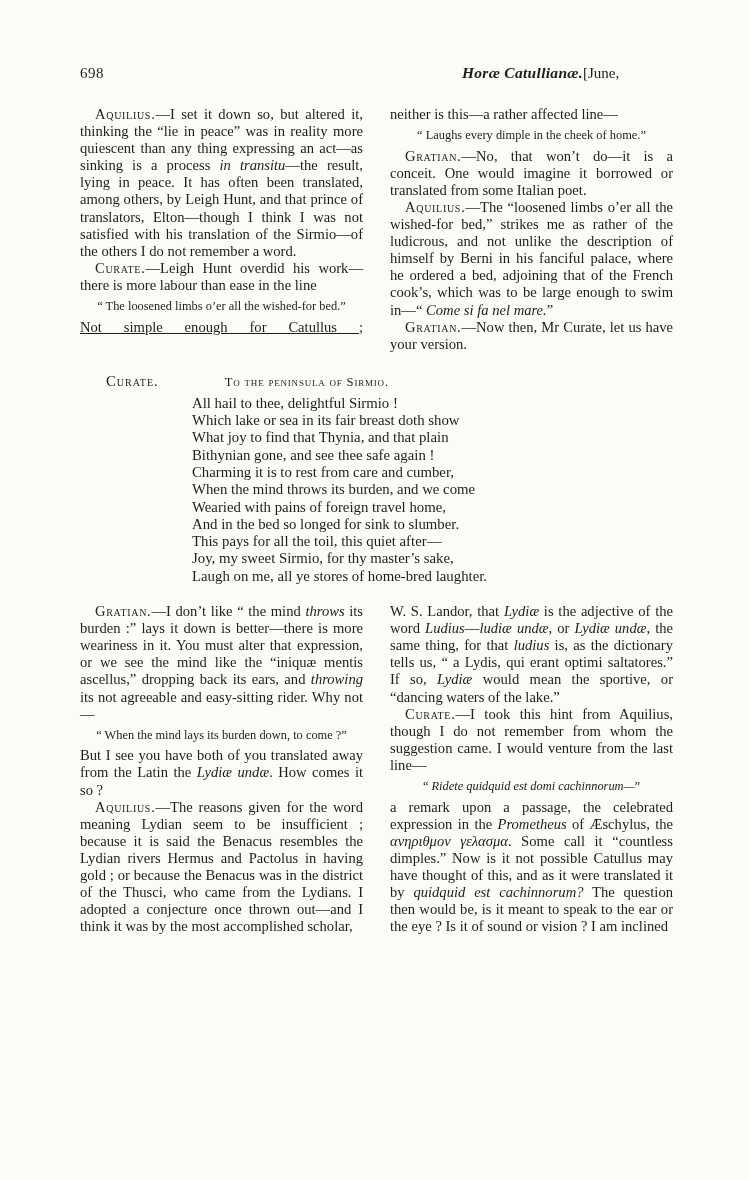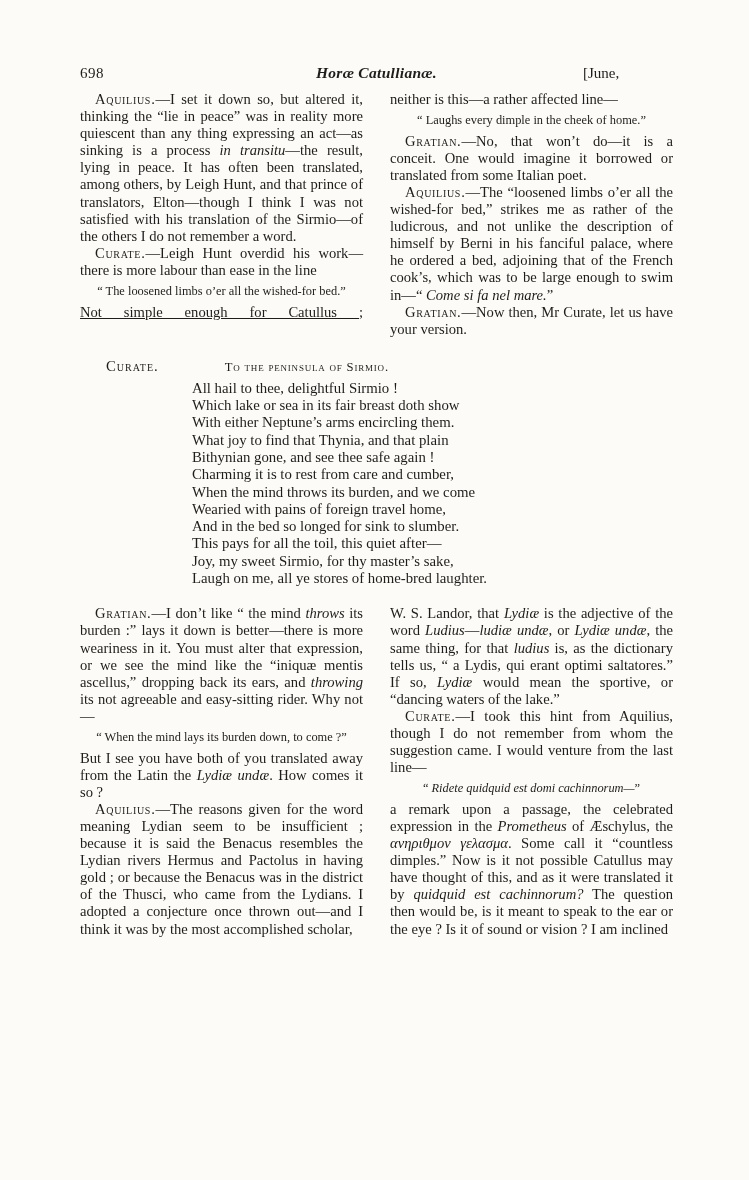--- a/index.html
+++ b/index.html
@@ -20,26 +20,26 @@
     box-sizing: border-box;
     padding: 64px 76px 0 80px;
     background: #fcfbf7;
     overflow: hidden;
   }
   
   .page-header {
     display: flex;
     align-items: baseline;
     font-size: 15px;
-    margin-bottom: 9px;
+    margin-bottom: 24px;
   }
   .page-num { width: 90px; letter-spacing: 0.5px; }
   .running-title {
     flex: 1;
-    text-align: center;
+    text-align: right;
     font-style: italic;
     font-weight: bold;
     font-size: 15.5px;
     letter-spacing: 0.3px;
   }
   .issue-date { width: 90px; text-align: left; }
   
   .two-col {
     display: flex;
     gap: 27px;
@@ -118,21 +118,20 @@
   </section>
 
   <section class="poem-section">
     <div class="poem-head">
       <span class="poem-speaker">Curate.</span>
       <span class="poem-title">To the peninsula of Sirmio.</span>
     </div>
     <div class="poem-body">
         <div class="poem-line">All hail to thee, delightful Sirmio !</div>
         <div class="poem-line">Which lake or sea in its fair breast doth show</div>
-        <div class="poem-line">With either Neptune’s arms encircling them.</div>
         <div class="poem-line">What joy to find that Thynia, and that plain</div>
         <div class="poem-line">Bithynian gone, and see thee safe again !</div>
         <div class="poem-line">Charming it is to rest from care and cumber,</div>
         <div class="poem-line">When the mind throws its burden, and we come</div>
         <div class="poem-line">Wearied with pains of foreign travel home,</div>
         <div class="poem-line">And in the bed so longed for sink to slumber.</div>
         <div class="poem-line">This pays for all the toil, this quiet after—</div>
         <div class="poem-line">Joy, my sweet Sirmio, for thy master’s sake,</div>
         <div class="poem-line">Laugh on me, all ye stores of home-bred laughter.</div>
       </div>

